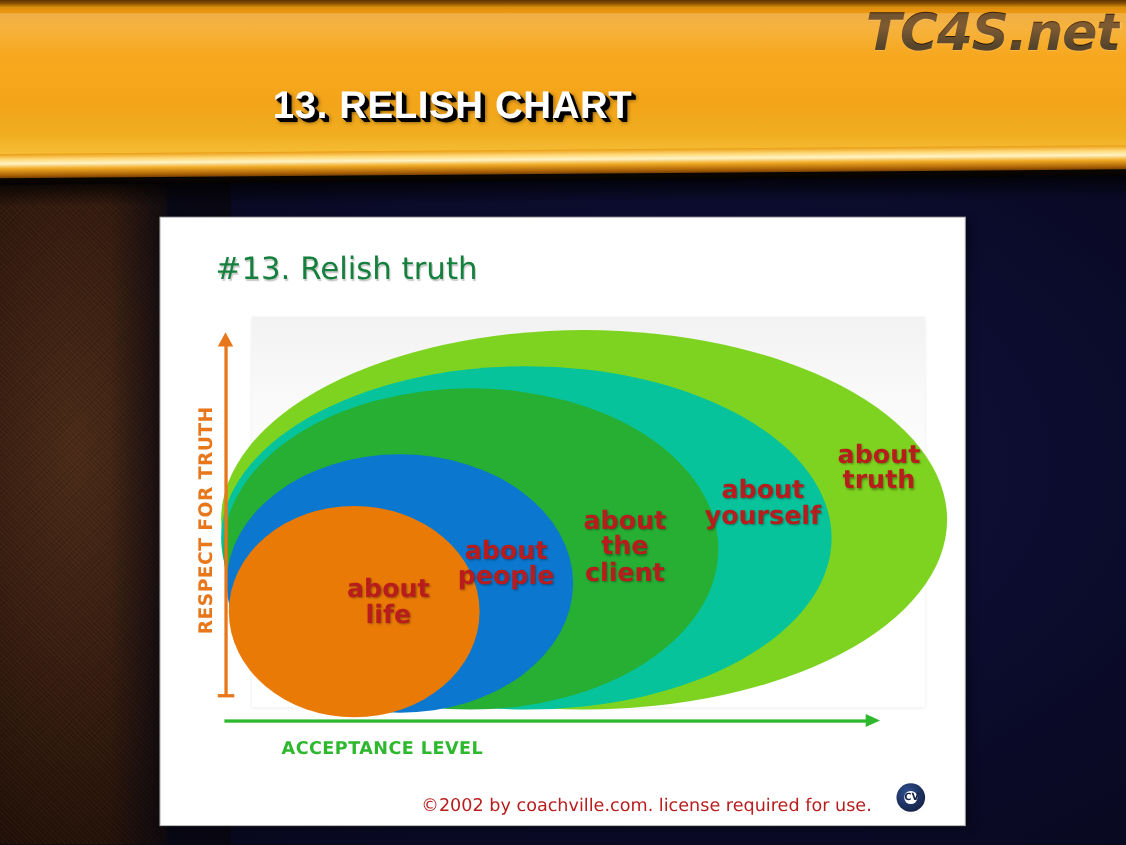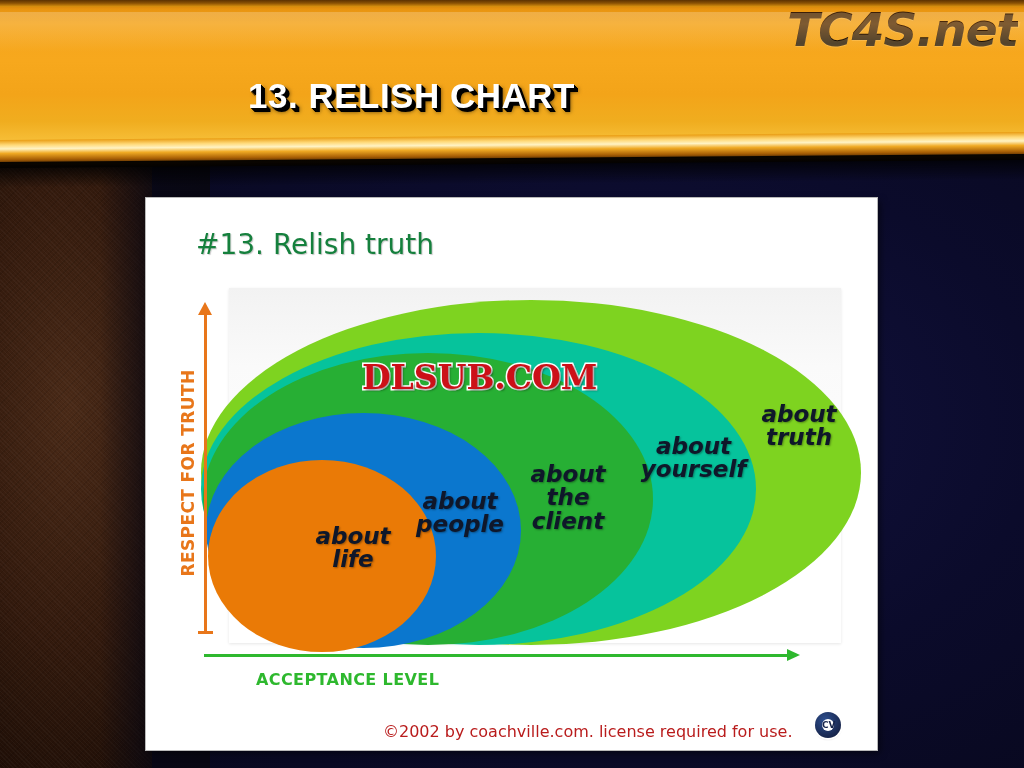--- a/index.html
+++ b/index.html
@@ -224,28 +224,27 @@
     border-radius: 50%;
   }
   .ell-truth     { left: 55px;  top: 102px; width: 660px; height: 345px; background: #7ed320; }
   .ell-yourself  { left: 55px;  top: 135px; width: 555px; height: 312px; background: #06c39c; }
   .ell-client    { left: 57px;  top: 155px; width: 450px; height: 292px; background: #27af34; }
   .ell-people    { left: 60px;  top: 215px; width: 315px; height: 235px; background: #0b77ce; }
   .ell-life      { left: 62px;  top: 262px; width: 228px; height: 192px; background: #ea7a06; }
 
   .ell-label {
     position: absolute;
-    color: #0f172a;
+    color: #b91c1c;
     font-weight: bold;
     font-family: "DejaVu Sans", sans-serif;
     line-height: 1.02;
     text-align: center;
     text-shadow: 1px 1px 2px rgba(0,0,0,.35);
     white-space: pre-line;
-    font-style: italic;
   }
   .lbl-life      { left: 152px; top: 327px; width: 110px; font-size: 23px; }
   .lbl-people    { left: 258px; top: 292px; width: 112px; font-size: 23px; }
   .lbl-client    { left: 372px; top: 265px; width: 100px; font-size: 23px; }
   .lbl-yourself  { left: 485px; top: 237px; width: 125px; font-size: 23px; }
   .lbl-truth     { left: 598px; top: 205px; width: 110px; font-size: 23px; }
 
   
   .wm-dlsub {
     position: absolute;
@@ -350,21 +349,20 @@
 
     <div class="y-arrow"></div>
     <div class="y-axis"></div>
     <div class="y-cap-bot"></div>
     <div class="y-label">RESPECT FOR TRUTH</div>
 
     <div class="x-axis"></div>
     <div class="x-arrow"></div>
     <div class="x-label">ACCEPTANCE LEVEL</div>
 
-    <div class="wm-dlsub">DLSUB.COM</div>
 
     <div class="copyright">©2002 by coachville.com.  license required for use.</div>
     <div class="cv-logo">
       <div class="cv-logo-inner">CV</div>
     </div>
   </div>
 
 
 </div>
 

